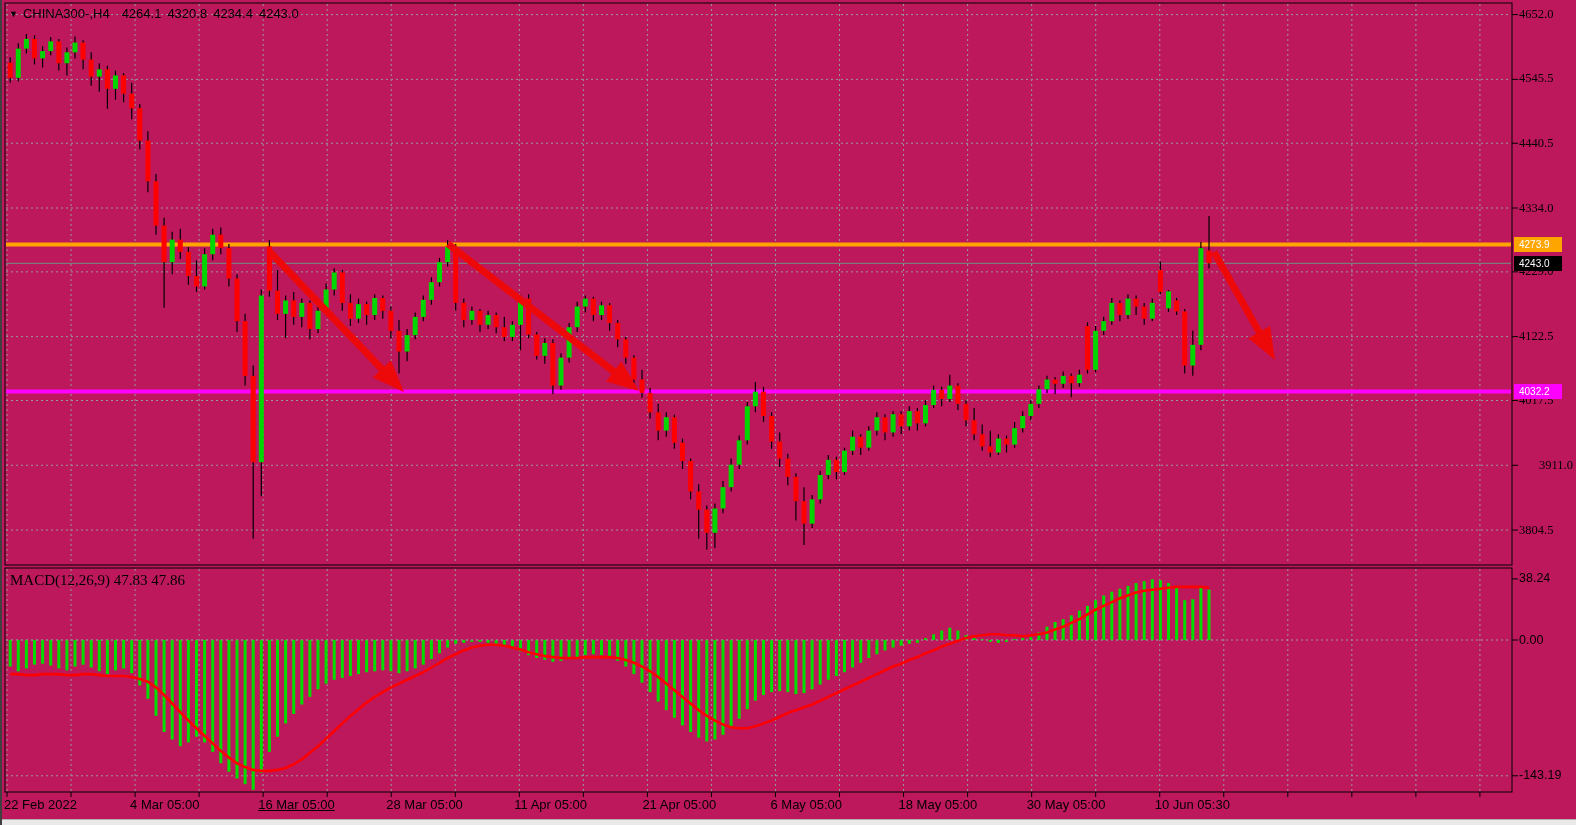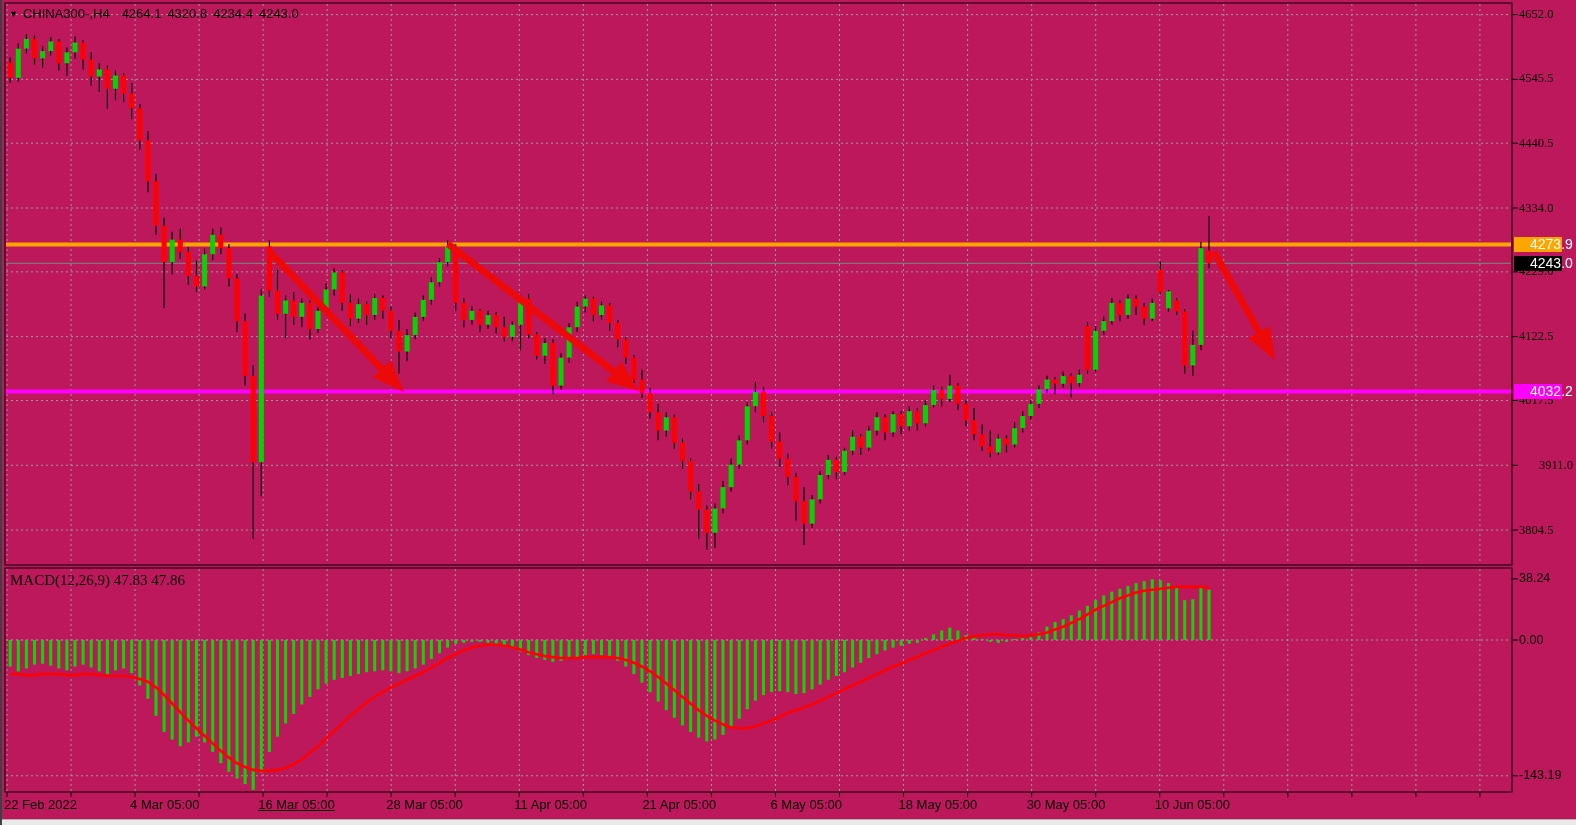--- a/index.html
+++ b/index.html
@@ -6,22 +6,22 @@
   #root{position:relative;width:1576px;height:825px;background:#be185d;overflow:hidden;
         font-family:"Liberation Sans", sans-serif;border-left:2px solid #404040;}
   #chart-svg{position:absolute;left:0;top:0;}
   .overlay{position:absolute;left:0;top:0;width:1576px;height:825px;pointer-events:none;}
   #title-row{position:absolute;left:7px;top:6px;font-size:13px;color:#000;white-space:pre;}
   #title-row .tri{font-size:9px;vertical-align:1px;margin-right:5px;}
   #title-row .num{margin-left:6px;}
   #title-row .sym{margin-right:6px;}
   #macd-row{position:absolute;left:8px;top:572px;font-size:15px;color:#000;white-space:pre;font-family:Liberation Serif, serif;}
   .plabel{position:absolute;left:1517px;font-size:12.5px;color:#000;line-height:15px;font-family:Liberation Serif, serif;}
-  .hlabel{position:absolute;left:1512px;width:48px;height:15px;font-size:14px;color:#fff;
-          line-height:15px;padding-left:16px;box-sizing:border-box;}
+  .hlabel{position:absolute;left:1512px;width:48px;height:15px;font-size:10px;color:#fff;
+          line-height:15px;padding-left:5px;box-sizing:border-box;}
   .dlabel{position:absolute;top:797px;font-size:13px;color:#000;white-space:nowrap;}
   .mlabel{position:absolute;left:1517px;font-size:12.5px;color:#000;line-height:15px;}
   #bottom-strip{position:absolute;left:0;top:819px;width:1576px;height:6px;
                 background:#e9e9e9;border-top:1px solid #b0b0b0;}
 </style>
 </head>
 <body>
 
 <div id="root">
   <svg id="chart-svg" width="1576" height="825">
@@ -626,17 +626,17 @@
       <div class="mlabel" style="top: 768.273px;">-143.19</div>
       <div class="dlabel" style="left: 2px;">22 Feb 2022</div>
       <div class="dlabel" style="left: 128.08px;">4 Mar 05:00</div>
       <div class="dlabel" style="left: 256.16px; text-decoration: underline;">16 Mar 05:00</div>
       <div class="dlabel" style="left: 384.24px;">28 Mar 05:00</div>
       <div class="dlabel" style="left: 512.32px;">11 Apr 05:00</div>
       <div class="dlabel" style="left: 640.4px;">21 Apr 05:00</div>
       <div class="dlabel" style="left: 768.48px;">6 May 05:00</div>
       <div class="dlabel" style="left: 896.56px;">18 May 05:00</div>
       <div class="dlabel" style="left: 1024.64px;">30 May 05:00</div>
-      <div class="dlabel" style="left: 1152.72px;">10 Jun 05:00</div>
+      <div class="dlabel" style="left: 1152.72px;">10 Jun 05:30</div>
     </div>
 
   <div id="bottom-strip"></div>
 </div>
 
 </body></html>

